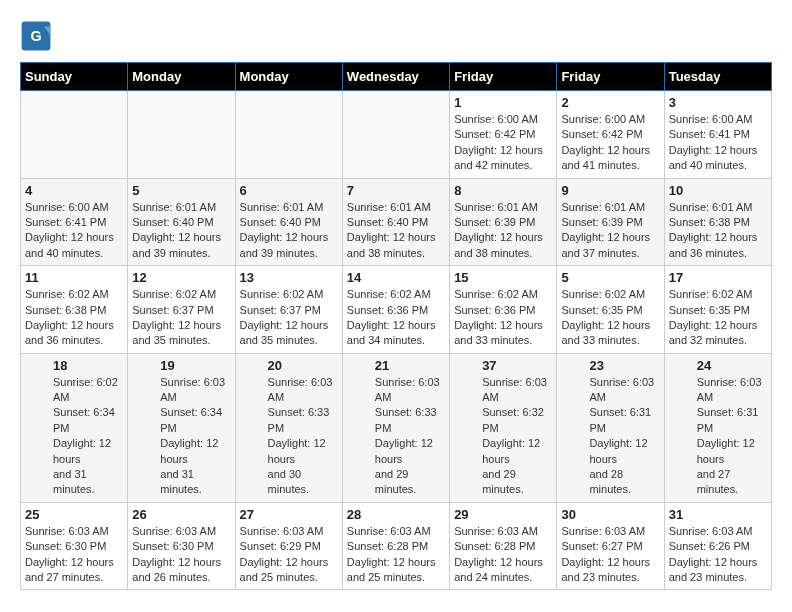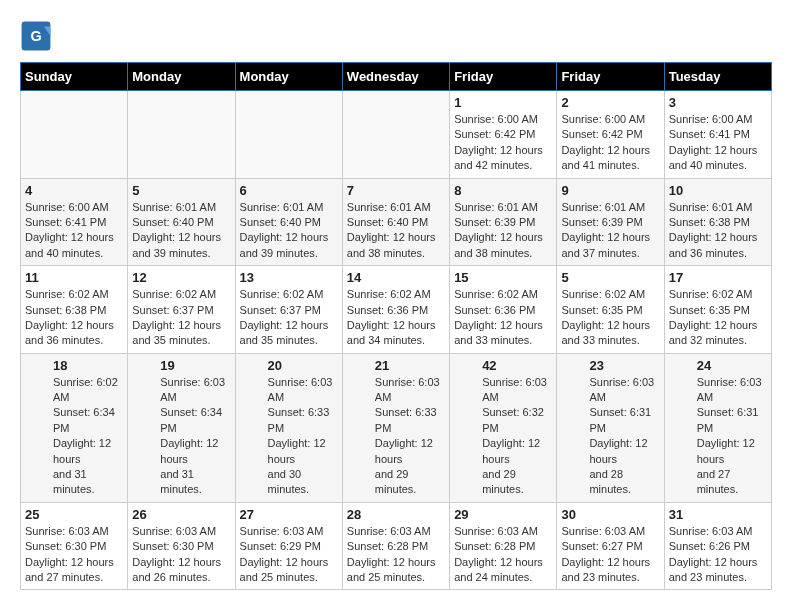--- a/index.html
+++ b/index.html
@@ -283,21 +283,21 @@
 and 30 minutes.</div>
         </td>
         <td>
           <span class="day-num">21</span>
           <div class="day-info" style="white-space: pre-line;">Sunrise: 6:03 AM
 Sunset: 6:33 PM
 Daylight: 12 hours
 and 29 minutes.</div>
         </td>
         <td>
-          <span class="day-num">42</span>
+          <span class="day-num">37</span>
           <div class="day-info" style="white-space: pre-line;">Sunrise: 6:03 AM
 Sunset: 6:32 PM
 Daylight: 12 hours
 and 29 minutes.</div>
         </td>
         <td>
           <span class="day-num">23</span>
           <div class="day-info" style="white-space: pre-line;">Sunrise: 6:03 AM
 Sunset: 6:31 PM
 Daylight: 12 hours

